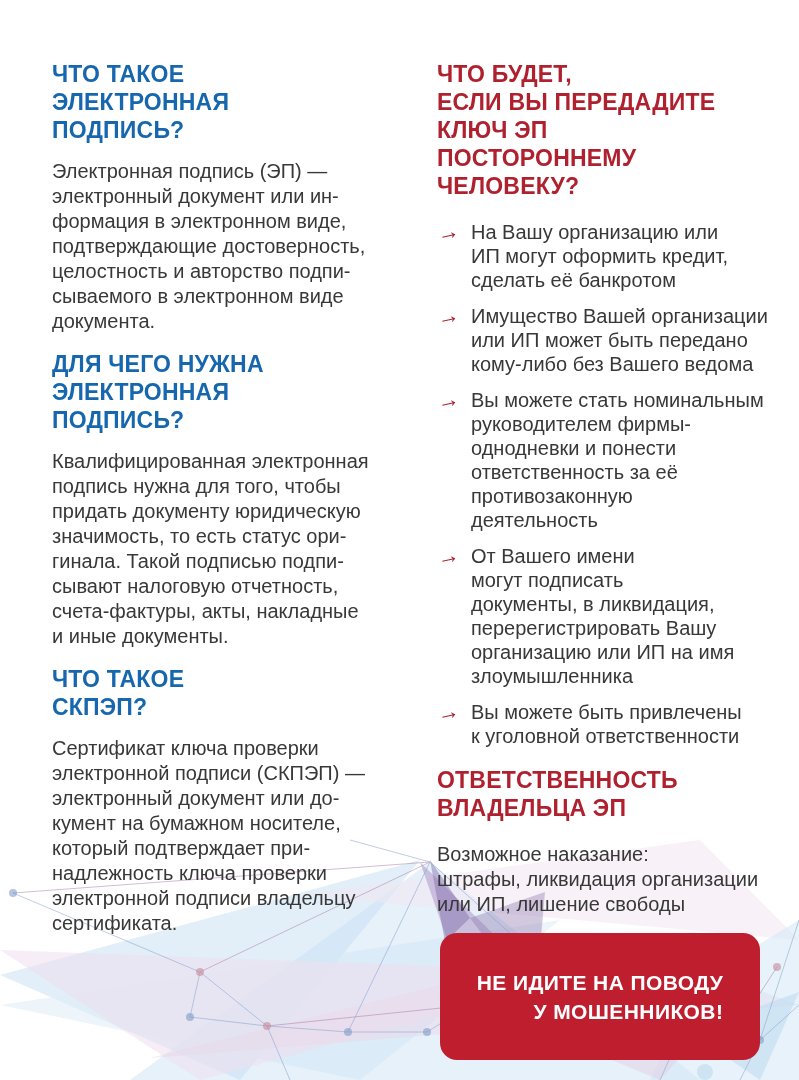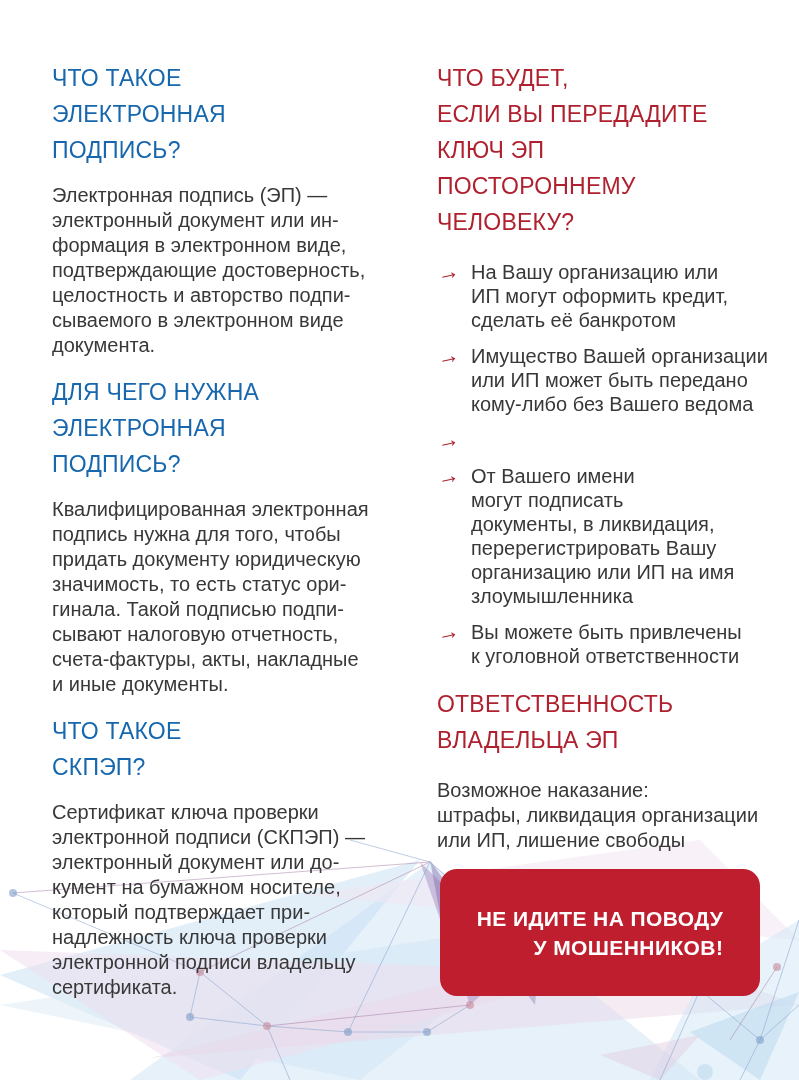--- a/index.html
+++ b/index.html
@@ -15,22 +15,22 @@
     position: absolute; left: 0; bottom: 0;
     width: 799px; height: 280px;
     z-index: 0; pointer-events: none;
   }
   .col { position: absolute; top: 60px; z-index: 1; }
   .col-left  { left: 52px;  width: 342px; }
   .col-right { left: 437px; width: 345px; }
 
   .heading {
     margin: 0 0 15px 0;
-    font-size: 23px; font-weight: 400;
-    line-height: 36px; letter-spacing: 0.2px;
+    font-size: 23px; font-weight: 700;
+    line-height: 28px; letter-spacing: 0.2px;
     white-space: pre-line;
   }
   .heading.blue { color: #1667AE; }
   .heading.red  { color: #B0212F; }
 
   .body-text {
     margin: 0 0 16px 0;
     font-size: 20px; color: #383838;
     line-height: 25px;
     white-space: pre-line;
@@ -183,20 +183,26 @@
 сделать её банкротом</span>
       </li>
       <li>
         <span class="bullet-arrow">→</span>
         <span class="bullet-text">Имущество Вашей организации
 или ИП может быть передано
 кому-либо без Вашего ведома</span>
       </li>
       <li>
         <span class="bullet-arrow">→</span>
+        <span class="bullet-text">Вы можете стать номинальным
+руководителем фирмы-
+однодневки и понести
+ответственность за её
+противозаконную
+деятельность</span>
       </li>
       <li>
         <span class="bullet-arrow">→</span>
         <span class="bullet-text">От Вашего имени
 могут подписать
 документы, в ликвидация,
 перерегистрировать Вашу
 организацию или ИП на имя
 злоумышленника</span>
       </li>

